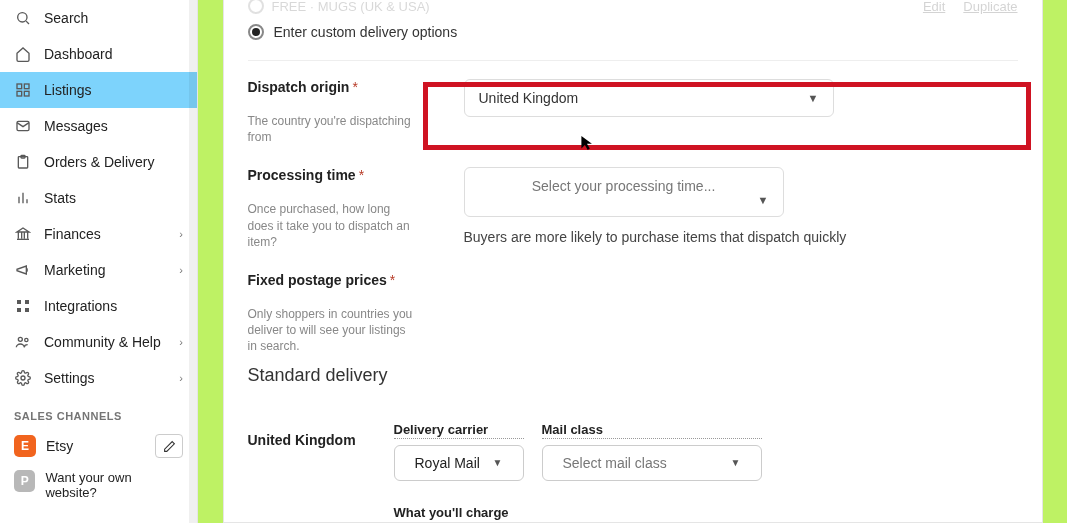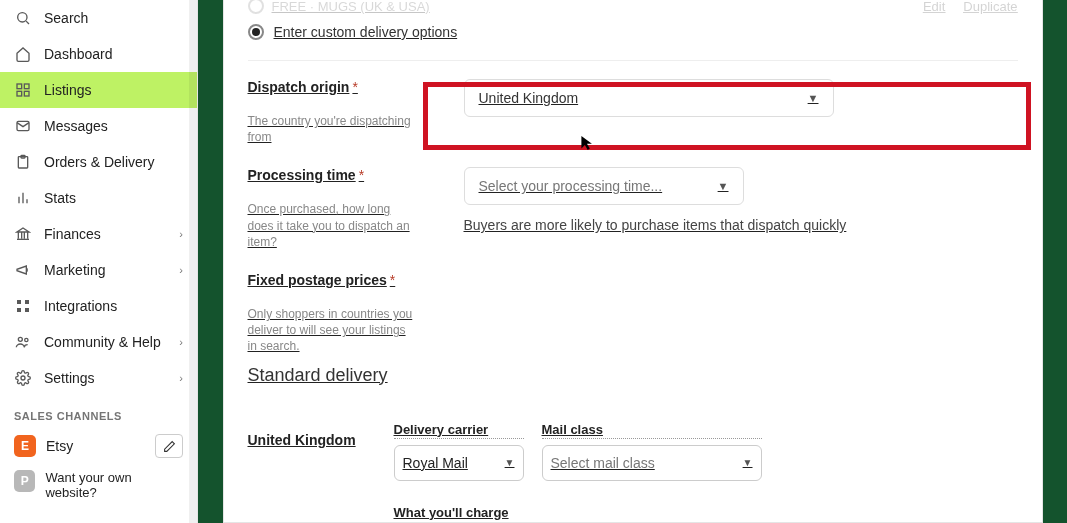--- a/index.html
+++ b/index.html
@@ -6,31 +6,31 @@
     body { font-family: -apple-system, BlinkMacSystemFont, "Segoe UI", Helvetica, Arial, sans-serif; font-size: 14px; color: #222; background: #fff; width: 1067px; height: 523px; overflow: hidden; position: relative; }
     .app { display: flex; height: 100%; }
     .sidebar { width: 198px; background: #fff; border-right: 1px solid #e5e5e5; display: flex; flex-direction: column; overflow-y: auto; position: relative; }
     .sidebar::-webkit-scrollbar { width: 8px; }
     .sidebar-scrolltrack { position: absolute; right: 0; top: 0; bottom: 0; width: 8px; background: rgba(0,0,0,0.06); }
     .shop-header { display: flex; align-items: center; gap: 8px; padding: 12px 14px 14px; font-weight: 700; font-size: 16px; }
     .shop-logo { width: 24px; height: 24px; border-radius: 50%; background: #222; display:flex; align-items:center; justify-content:center; }
     .shop-logo svg { display:block; }
     .nav { display:flex; flex-direction:column; }
     .nav-item { display:flex; align-items:center; gap: 12px; padding: 9px 14px; color:#222; cursor:pointer; font-size:14px;text-align:right; }
-    .nav-item.active { background:#bef264; font-weight:500; }
+    .nav-item.active { background:#7dd3fc; font-weight:500; }
     .nav-item .icon { width: 18px; height:18px; color:#595959; flex-shrink:0; display:flex; align-items:center; justify-content:center;}
     .nav-item .chev { margin-left:auto; color:#777; font-size:11px; }
     .section-label { padding: 14px 14px 6px; font-size: 11px; letter-spacing: .5px; color:#757575; font-weight:600; }
     .channel-item { display:flex; align-items:center; gap:10px; padding: 6px 14px; }
     .channel-badge { width:22px; height:22px; border-radius:5px; display:flex; align-items:center; justify-content:center; color:#fff; font-size:12px; font-weight:700;}
     .etsy-badge { background:#f1641e; }
     .p-badge { background:#b8b8b8; }
     .channel-edit { margin-left:auto; border:1px solid #ccc; border-radius:4px; width:28px; height:24px; display:flex; align-items:center; justify-content:center; font-size:14px;}
     
-    .main { flex:1; background:#14532d; display:flex; justify-content:center; overflow:hidden; position:relative;text-decoration:underline; }
+    .main { flex:1; background:#bef264; display:flex; justify-content:center; overflow:hidden; position:relative; }
     .panel { width: 820px; margin-top:-4px; background:#fff; border:1px solid #e5e5e5; border-top:none; padding: 0 24px 24px; position:relative; }
     .radio-row { display:flex; align-items:center; gap:10px; padding: 6px 0; font-size:14px; color:#333; }
     .crop-top { opacity:.25; display:flex; align-items:center; gap:8px; padding-top:2px; padding-bottom:4px; font-size:13px; color:#666;}
     .top-links { margin-left:auto; display:flex; gap:18px; font-size:13px; color:#555; text-decoration:underline;}
     hr.sep { border:none; border-top:1px solid #eee; margin: 14px 0 18px; }
     
     .field { display:flex; gap: 46px; margin-bottom: 22px; align-items:flex-start; }
     .field-label-col { width: 170px; }
     .field-title { font-weight:700; font-size:14px; display:inline; }
     .req { color:#b73b27; margin-left:3px; }
@@ -43,21 +43,21 @@
     
     .highlight-box { position:absolute; border:5px solid #cf1322; pointer-events:none; }
     .cursor { position:absolute; width:14px; height:18px; }
     
     .sub-head { font-size:18px; color:#333; margin-bottom:26px; }
     .tbl { display:flex; gap:16px; align-items:flex-start;}
     .tbl-label { width:130px; font-weight:700; padding-top:10px;}
     .tbl-cols { flex:1; display:flex; gap:18px; flex-wrap:wrap;}
     .col { display:flex; flex-direction:column; gap:6px; }
     .col-head { font-size:13px; font-weight:600; border-bottom:1px dotted #999; display:inline-block; padding-bottom:1px;}
-    .sm-select { border:1px solid #ccc; border-radius:6px; padding:9px 8px; display:flex; align-items:center; font-size:14px; background:#fff; cursor:pointer; min-width:130px;}
+    .sm-select { border:1px solid #ccc; border-radius:6px; padding:9px 20px; display:flex; align-items:center; font-size:14px; background:#fff; cursor:pointer; min-width:130px;}
     .sm-select .arrow{ margin-left:auto; font-size:10px; color:#555;}
     
     .radio-o { width:16px; height:16px; border:2px solid #888; border-radius:50%; display:inline-flex; align-items:center; justify-content:center; flex-shrink:0;}
     .radio-o.filled::after{content:""; width:8px; height:8px; background:#222; border-radius:50%;}
   </style>
 </head>
 <body>
 
 <div class="app">
   <aside class="sidebar">
@@ -224,21 +224,21 @@
           </div>
         </div>
       </div>
 
       <div class="field">
         <div class="field-label-col">
           <span class="field-title">Processing time</span><span class="req">*</span>
           <div class="field-help">Once purchased, how long does it take you to dispatch an item?</div>
         </div>
         <div class="field-input-col">
-          <div class="select-control" style="width:280px;">
+          <div class="select-control" style="width:320px;flex-direction:column;">
             <span class="select-placeholder">Select your processing time...</span>
             <span class="arrow">▼</span>
           </div>
           <div class="note">Buyers are more likely to purchase items that dispatch quickly</div>
         </div>
       </div>
 
       <div class="field" style="margin-bottom:10px;">
         <div class="field-label-col" style="width:auto;">
           <span class="field-title">Fixed postage prices</span><span class="req">*</span>

